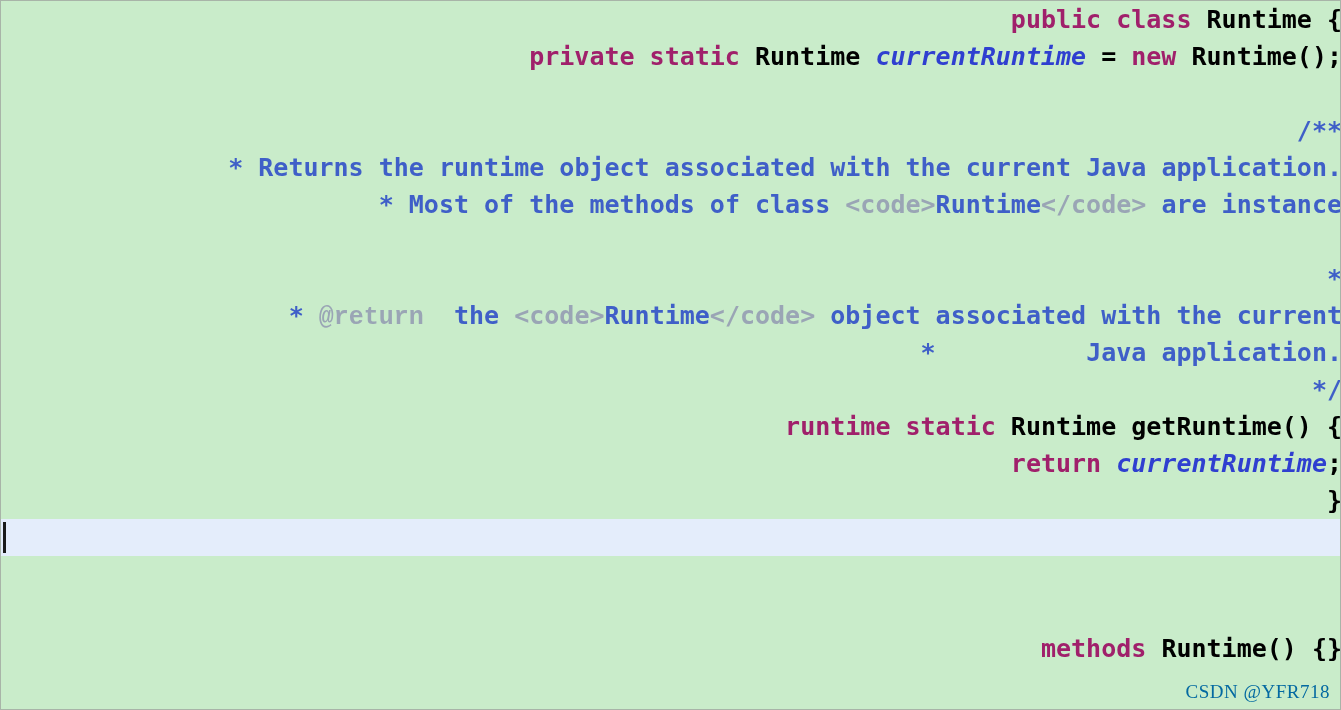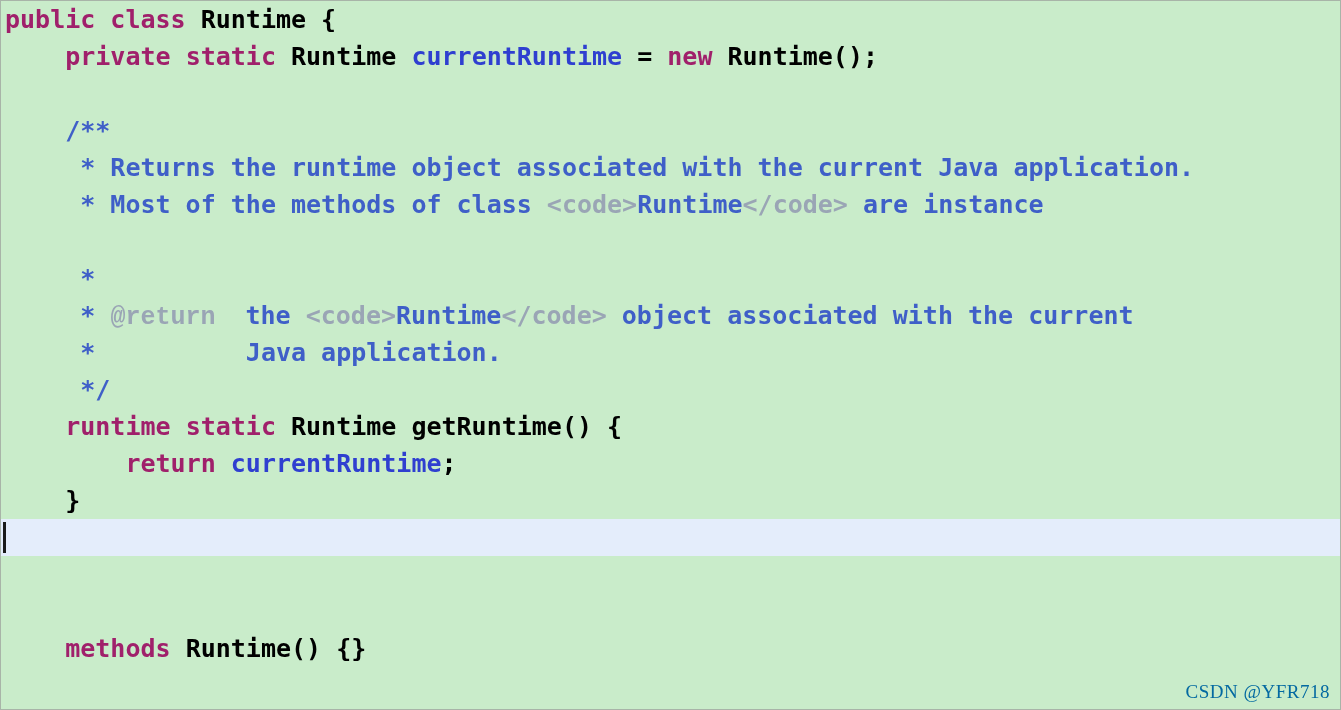--- a/index.html
+++ b/index.html
@@ -9,20 +9,21 @@
   }
   #screenshot {
     position: relative;
     width: 1341px;
     height: 710px;
     overflow: hidden;
     background: #c9ecca;
     box-sizing: border-box;
     border: 1px solid #a8b4a8;
     font-family: "DejaVu Sans Mono", monospace;
+    text-align: right;
   }
   .code-surface {
     position: absolute;
     left: 0;
     top: 0;
     width: 1341px;
     height: 710px;
     background: #c9ecca;
   }
   .code-lines {
@@ -51,21 +52,21 @@
     position: absolute;
     left: 2px;
     top: 3px;
     width: 3px;
     height: 31px;
     background: #1a1a1a;
   }
   
   .kw       { color: #a0206b; }
   .plain    { color: #000000; }
-  .field    { color: #2f3fd0; }
+  .field    { color: #2f3fd0; font-style: italic; }
   .doc      { color: #3f5fc8; }
   .doctag   { color: #9aa5b5; font-family: Liberation Mono, monospace; }
   .htmltag  { color: #9aa5b5; }
   .watermark {
     position: absolute;
     right: 10px;
     bottom: 6px;
     font-family: Liberation Serif, serif;
     font-size: 19px;
     font-weight: normal;

